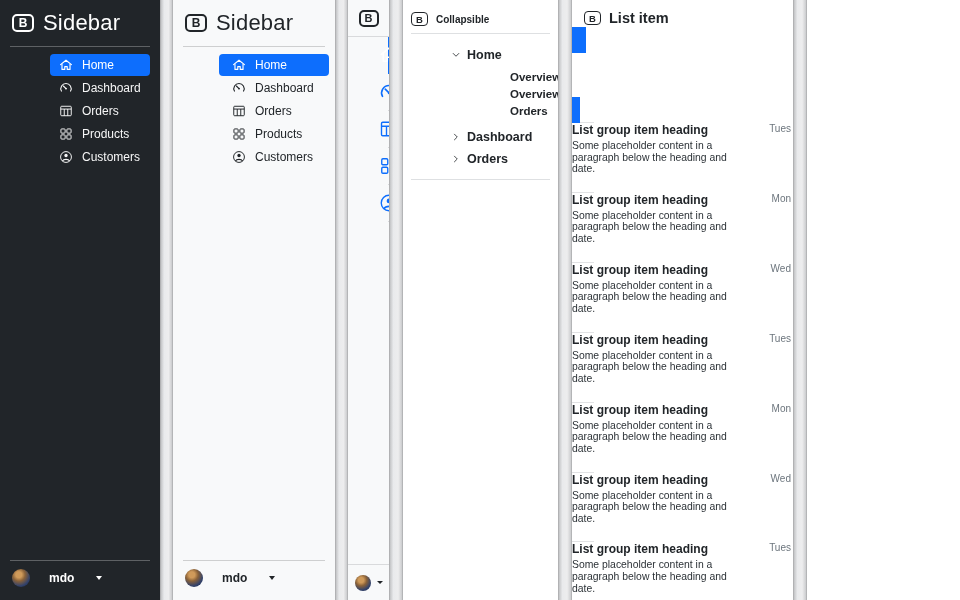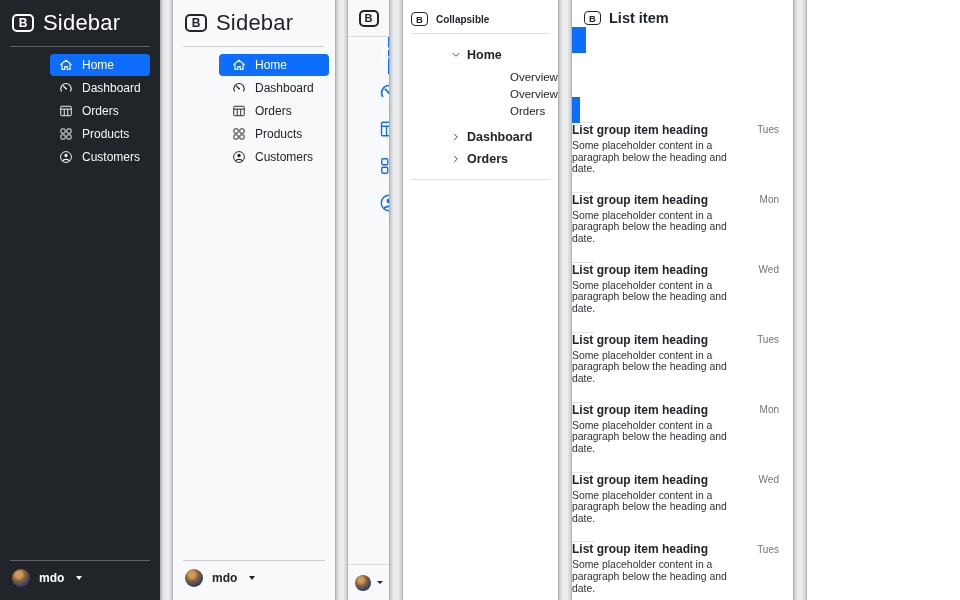--- a/index.html
+++ b/index.html
@@ -64,21 +64,21 @@
   .hr-light { border: 0; border-top: 1px solid rgba(0,0,0,.17); margin: 5px 10px 0 10px; }
   .navlist { padding: 7px 10px; flex: 1 1 auto; }
   .sb-item {
     display: flex; align-items: center; gap: 9px;
     height: 22px; padding: 0 9px; margin-bottom: 1px;
     border-radius: 4px; font-size: 12px;
   }
   .p1 .sb-item { color: rgba(255,255,255,.96); }
   .sb-item.active { background: #0d6efd; color: #fff !important; }
   .foot { margin-top: auto; }
-  .user-row { display: flex; align-items: center; gap: 9px; padding: 8px 12px 13px 12px; font-size: 12px; font-weight: 600; }
+  .user-row { display: flex; align-items: center; gap: 19px; padding: 8px 12px 13px 12px; font-size: 12px; font-weight: 600; }
 
   
   .p2 { width: 162px; background: #f8f9fa; color: #212529; }
   .p2 .sb-item { color: #212529; }
   .p2 .navlist { padding: 7px 6px; }
   .p2 .sb-item { padding: 0 13px; }
   .p2 .hr-light { margin: 5px 10px 0 10px; }
 
   
   .p3 { width: 41px; background: #f8f9fa; }
@@ -91,32 +91,32 @@
   
   .p4 { width: 155px; background: #fff; padding-top: 10px; }
   .p4-head { display: flex; align-items: center; gap: 8px; padding: 2px 12px 7px 8px; }
   .p4-title { font-size: 10px; font-weight: 600; }
   .hr-p4 { border: 0; border-top: 1px solid #dee0e2; margin: 0 8px; }
   .p4-row { display: flex; align-items: center; gap: 6px; height: 20px; padding: 0 8px; font-size: 12.5px; font-weight: 600; margin: 2px 0; }
   .p4-row.bold { font-weight: 700; }
   .chev { width: 10px; height: 10px; flex: 0 0 auto; }
   .chev.down { transform: rotate(90deg); }
   .sublist { padding: 1px 0 5px 27px; }
-  .sublist li { font-size: 11.5px; font-weight: 400; padding: 2.6px 0; }
+  .sublist li { font-size: 11.5px; font-weight: 700; padding: 2.6px 0; }
   .p4-nav { padding-top: 9px; }
   .p4 .hr-p4.mid { margin: 8px 8px 9px 8px; }
 
   
   .p5 { width: 221px; background: #fff; overflow: hidden; }
   .p5-head { display: flex; align-items: center; gap: 8px; padding: 10px 12px 9px 12px; }
   .p5-title { font-size: 14.5px; font-weight: 600; }
   .lg-item { height: 54px; padding: 8px 8px 0 14px; border-bottom: 1px solid #e2e3e5; }
-  .lg-top { display: flex; justify-content: space-between; align-items: center; }
+  .lg-top { display: flex; justify-content: space-between; align-items: flex-start; }
   .lg-h { font-size: 12px; font-weight: 700; color: #212529; }
-  .lg-date { font-size: 10px; color: #6c757d; padding-right: 14px; }
+  .lg-date { font-size: 10px; color: #6c757d; padding-right: 2px; }
   .lg-body { font-size: 10.4px; line-height: 1.12; color: #2c3237; margin-top: 3px; max-width: 163px; }
   .lg-item.active { background: #0d6efd; border-bottom-color: #0d6efd; }
   .lg-item.active .lg-h { color: #fff; }
   .lg-item.active .lg-date { color: rgba(255,255,255,.88); }
   .lg-item.active .lg-body { color: rgba(255,255,255,.88); }
 
   .filler { flex: 1 1 auto; background: #fff; }
 </style>
 </head>
 <body>

